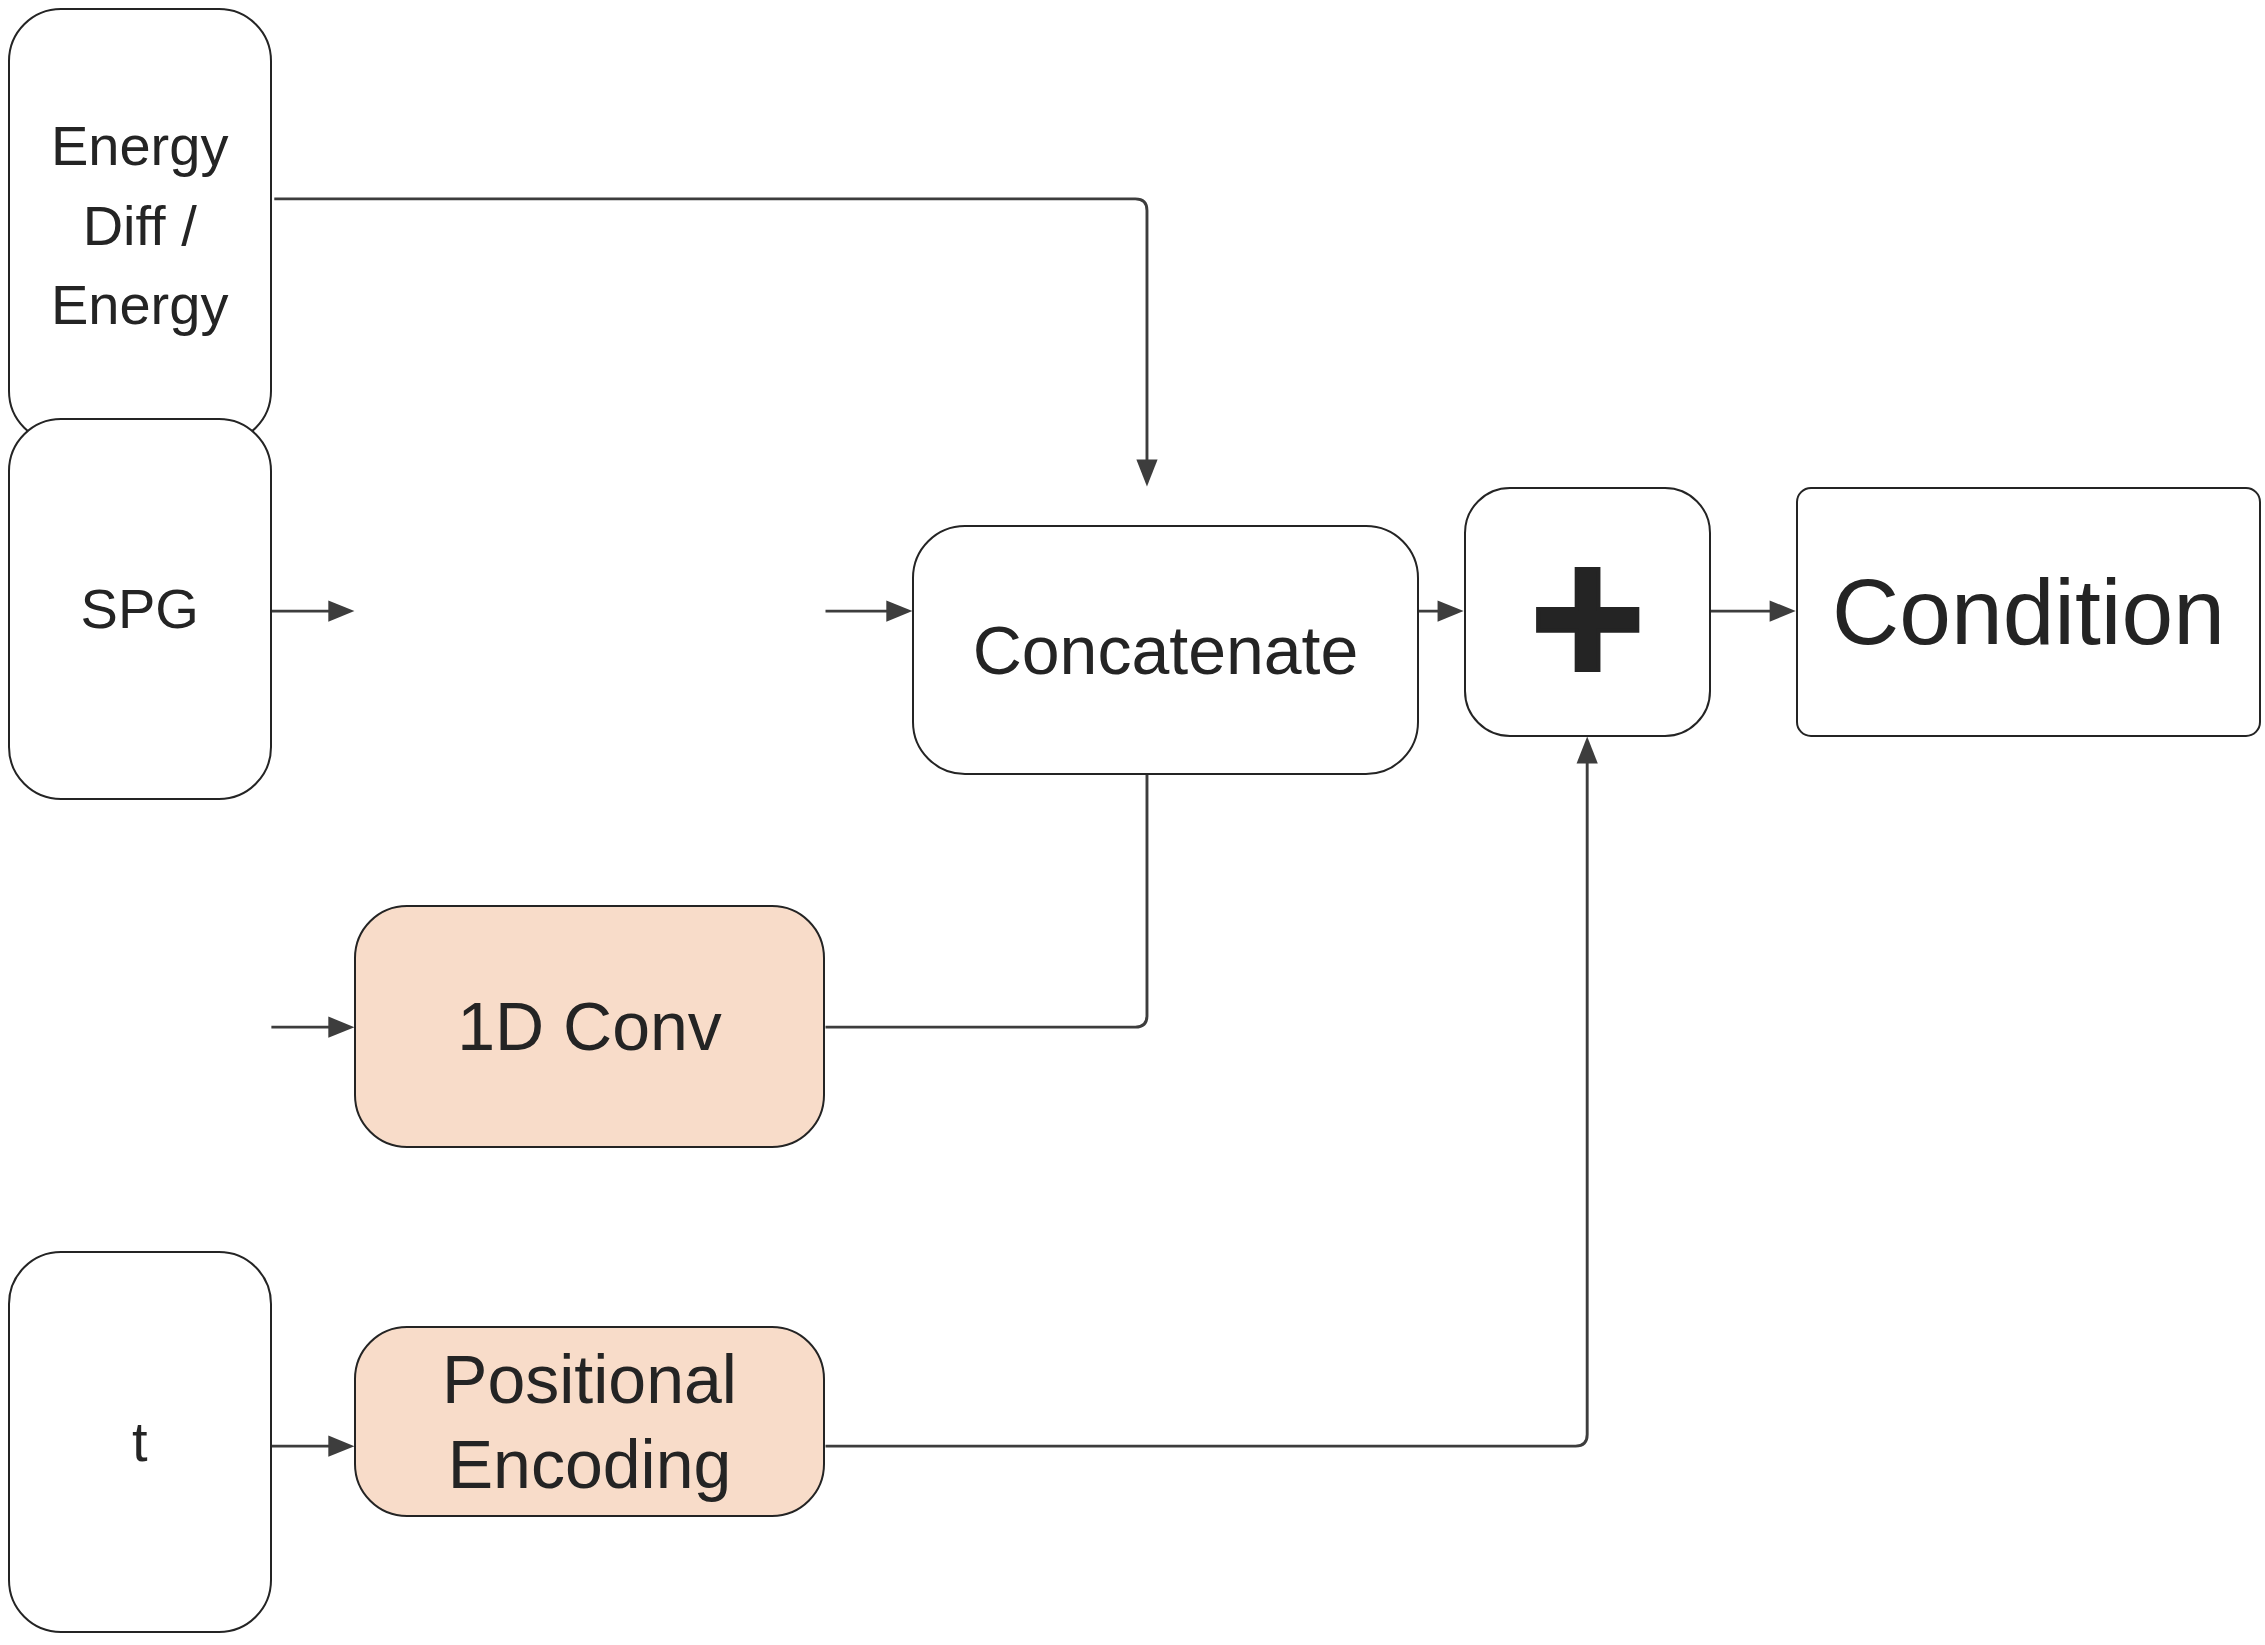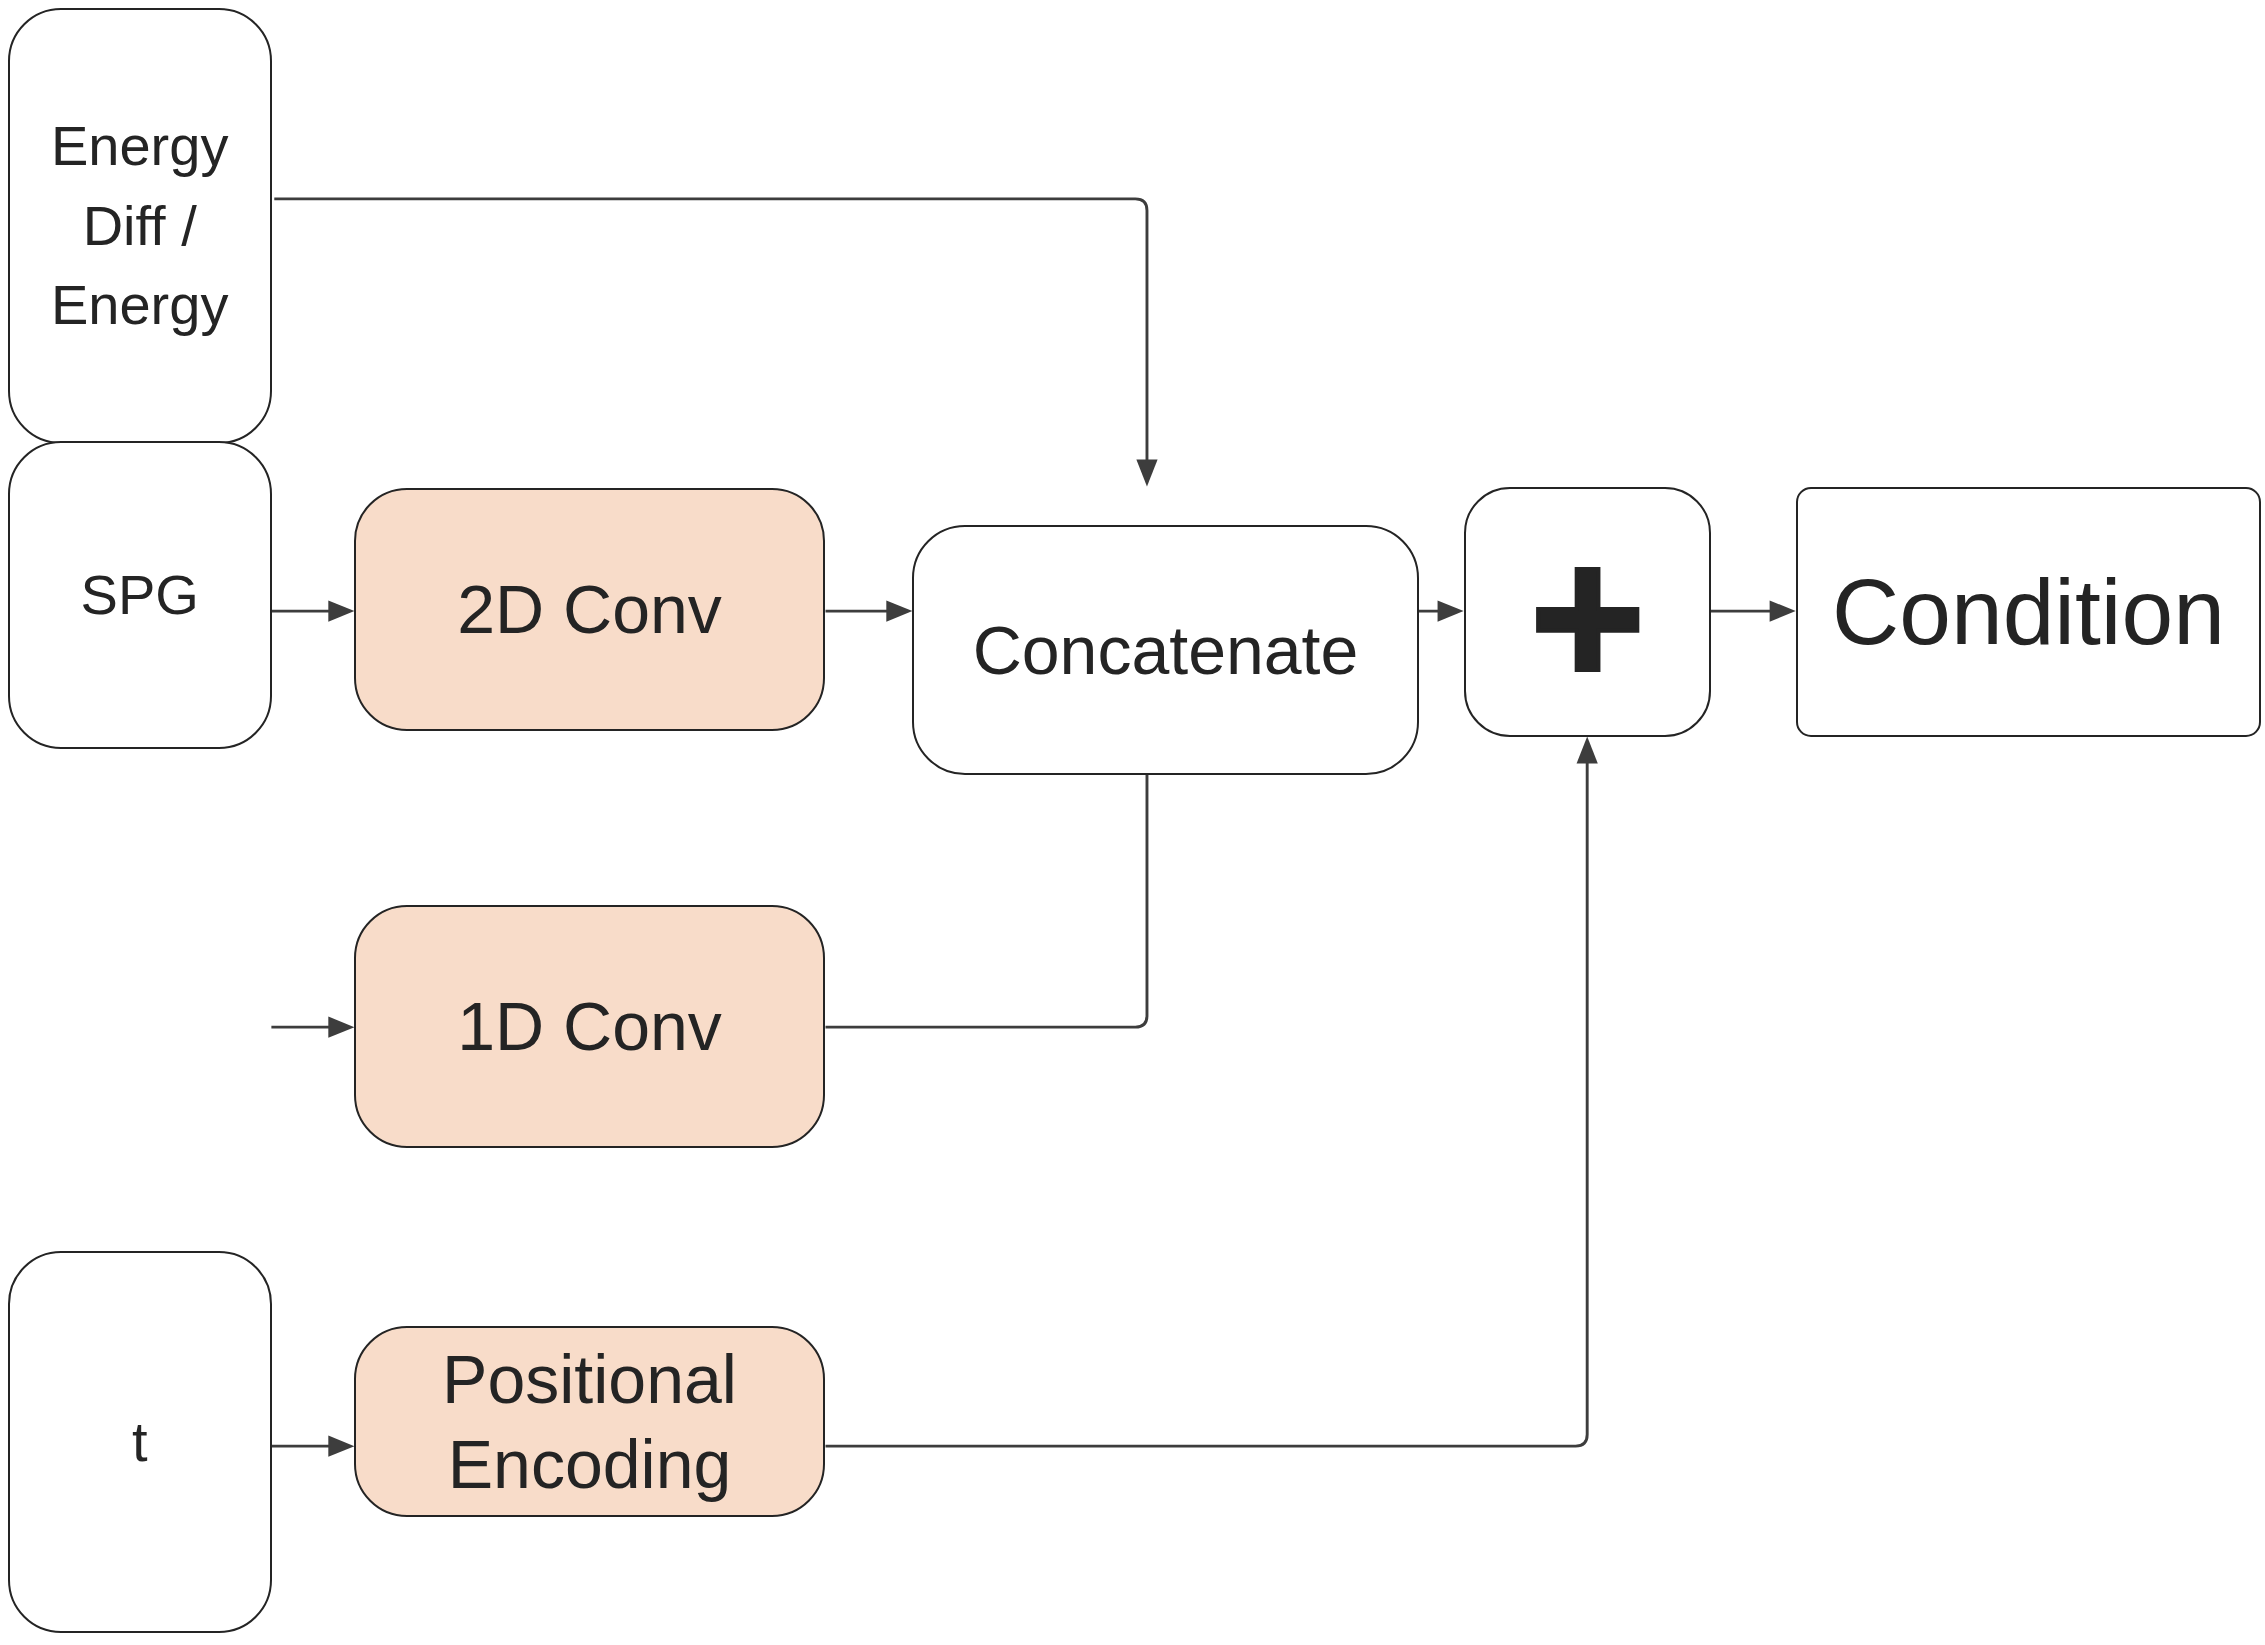--- a/index.html
+++ b/index.html
@@ -40,21 +40,21 @@
   .cond-label{font-size:93px;}
   .plus-label{
     font-size:198px;font-weight:bold;
     -webkit-text-stroke:3.9px var(--ink);
     line-height:0.9;
     transform:translateY(5.8px);
   }
 
   
   .n-energy   {left:7.7px;   top:7.7px;    width:264px; height:436px;}
-  .n-spg      {left:7.7px;   top:418px;  width:264px; height:308px;margin-top:23px;}
+  .n-spg      {left:7.7px;   top:418px;  width:264px; height:382px;}
   .n-elements {left:7.7px;   top:836px;  width:264px; height:382px;}
   .n-t        {left:7.7px;   top:1251px; width:264px; height:382px;}
 
   
   .n-conv2d   {left:354px; top:488px;  width:471px; height:243px;}
   .n-conv1d   {left:354px; top:905px;  width:471px; height:243px;}
   .n-posenc   {left:354px; top:1326px; width:471px; height:191px;}
 
   
   .n-concat   {left:912px; top:487px;  width:507px; height:250px;margin-top:38px;}
@@ -101,23 +101,20 @@
     <span class="io-label">Diff /</span>
     <span class="io-label">Energy</span>
   </div>
   <div class="node n-spg">
     <span class="io-label">SPG</span>
   </div>
   <div class="node n-t">
     <span class="io-label">t</span>
   </div>
 
-  <div class="node process n-conv2d">
-    <span class="proc-label">2D Conv</span>
-  </div>
   <div class="node process n-conv1d">
     <span class="proc-label">1D Conv</span>
   </div>
   <div class="node process n-posenc">
     <span class="proc-label">Positional</span>
     <span class="proc-label">Encoding</span>
   </div>
 
   <div class="node n-concat">
     <span class="concat-label">Concatenate</span>

